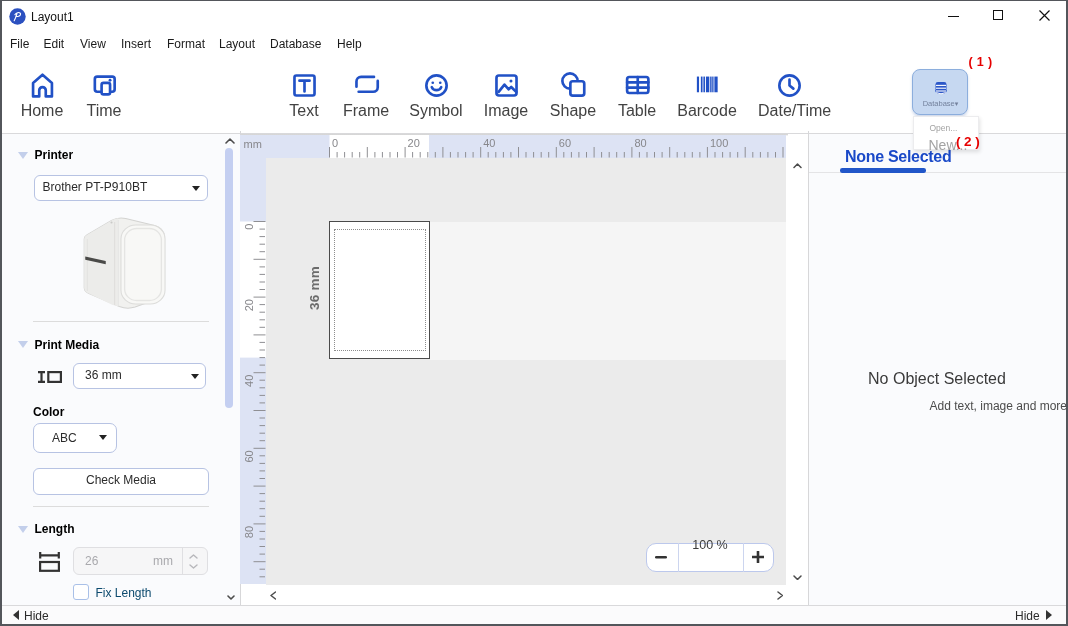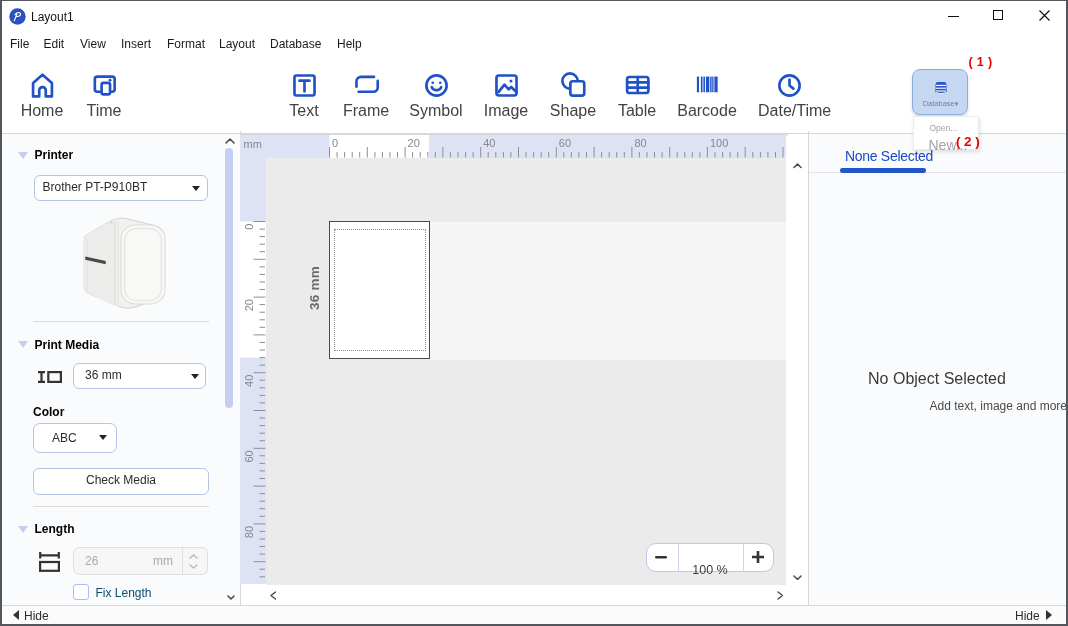--- a/index.html
+++ b/index.html
@@ -297,39 +297,39 @@
   </svg>
 <div class="abs" style="left:326.5px;top:220px;width:101px;height:138px;background:#fff;border:1px solid #4a4a4a"></div>
 <div class="abs" style="left:332px;top:227.5px;width:91.5px;height:122px;border:1px dotted #8d8d8d"></div>
 <div class="abs" style="left:286.5px;top:274px;width:52px;height:26px;line-height:26px;font-size:13.5px;font-weight:bold;color:#6b6b6b;transform:rotate(-90deg);transform-origin:center;text-align:center;letter-spacing:0.2px">36 mm</div>
 <div class="abs" style="left:644px;top:541.5px;width:128px;height:29px;background:#fff;border:1px solid #bcc8ec;border-radius:10px"></div>
 <div class="abs" style="left:675.5px;top:541.5px;width:1px;height:29px;background:#ccd5ef"></div>
 <div class="abs" style="left:740.5px;top:541.5px;width:1px;height:29px;background:#ccd5ef"></div>
 <svg class="abs" style="left:653px;top:555px" width="12" height="2.6">
     <rect width="12" height="2.6" rx="1.3" fill="#333"></rect>
   </svg>
-<div class="abs" style="left:675.5px;top:562px;width:65px;text-align:center;font-size:12.5px;color:#3c3c3c">100 %</div>
+<div class="abs" style="left:675.5px;top:537px;width:65px;text-align:center;font-size:12.5px;color:#3c3c3c">100 %</div>
 <svg class="abs" style="left:750px;top:550px" width="12" height="12">
     <path d="M6 0.6 V11.4 M0.6 6 H11.4" stroke="#333" stroke-width="2.6" stroke-linecap="round"></path>
   </svg>
 <svg class="abs" style="left:790.5px;top:162px" width="9" height="5.5">
     <path d="M1 4.5 L4.5 1 L8 4.5" fill="none" stroke="#4c4c4c" stroke-width="1.5" stroke-linecap="round" stroke-linejoin="round"></path>
   </svg>
 <svg class="abs" style="left:790.5px;top:573.5px" width="9" height="5.5">
     <path d="M1 1 L4.5 4.5 L8 1" fill="none" stroke="#4c4c4c" stroke-width="1.5" stroke-linecap="round" stroke-linejoin="round"></path>
   </svg>
 <svg class="abs" style="left:267.5px;top:590px" width="6.5" height="9">
     <path d="M5.5 1 L1 4.5 L5.5 8" fill="none" stroke="#4c4c4c" stroke-width="1.5" stroke-linecap="round" stroke-linejoin="round"></path>
   </svg>
 <svg class="abs" style="left:774.5px;top:590px" width="6.5" height="9">
     <path d="M1 1 L5.5 4.5 L1 8" fill="none" stroke="#4c4c4c" stroke-width="1.5" stroke-linecap="round" stroke-linejoin="round"></path>
   </svg>
 <div class="abs" style="left:805.5px;top:129.5px;width:1px;height:494px;background:#d7d7d9"></div>
 <div class="abs" style="left:806.5px;top:132.5px;width:258px;height:471px;background:#fafbfd"></div>
-<div class="abs" style="left:843px;top:146.5px;font-size:14px;font-weight:normal;color:#1a49c8;letter-spacing:-0.3px">None Selected</div>
+<div class="abs" style="left:843px;top:146.5px;font-size:16px;font-weight:bold;color:#1a49c8;letter-spacing:-0.3px">None Selected</div>
 <div class="abs" style="left:806.5px;top:170.5px;width:258px;height:1px;background:#e4e4e6"></div>
 <div class="abs" style="left:838px;top:167px;width:86px;height:4.5px;background:#2156c9;border-radius:2.2px"></div>
 <div class="abs" style="left:805px;top:368.5px;width:260px;text-align:center;font-size:16px;color:#3a3a3a">No Object Selected</div>
 <div class="abs" style="left:805px;top:397.5px;width:260px;text-align:right;font-size:12px;color:#4c4c4c">Add text, image and more</div>
 <div class="abs" style="left:0;top:603.5px;width:100%;height:20.5px;background:#fbfbfc;border-top:1px solid #d9d9db"></div>
 <div class="abs" style="left:11px;top:609px;width:0;height:0;border-top:5px solid transparent;border-bottom:5px solid transparent;border-right:6px solid #333"></div>
 <div class="rt" style="left:22px;top:608px;color:#2b2b2b">Hide</div>
 <div class="rt" style="left:1013px;top:608px;color:#2b2b2b">Hide</div>
 <div class="abs" style="left:1044px;top:609px;width:0;height:0;border-top:5px solid transparent;border-bottom:5px solid transparent;border-left:6px solid #333"></div>
 <div class="abs" style="left:910px;top:68px;width:56px;height:46px;background:#c6d8f1;border:1px solid #8caedd;border-radius:8px;box-shadow:0 2px 3px rgba(120,150,200,0.35)"></div>

